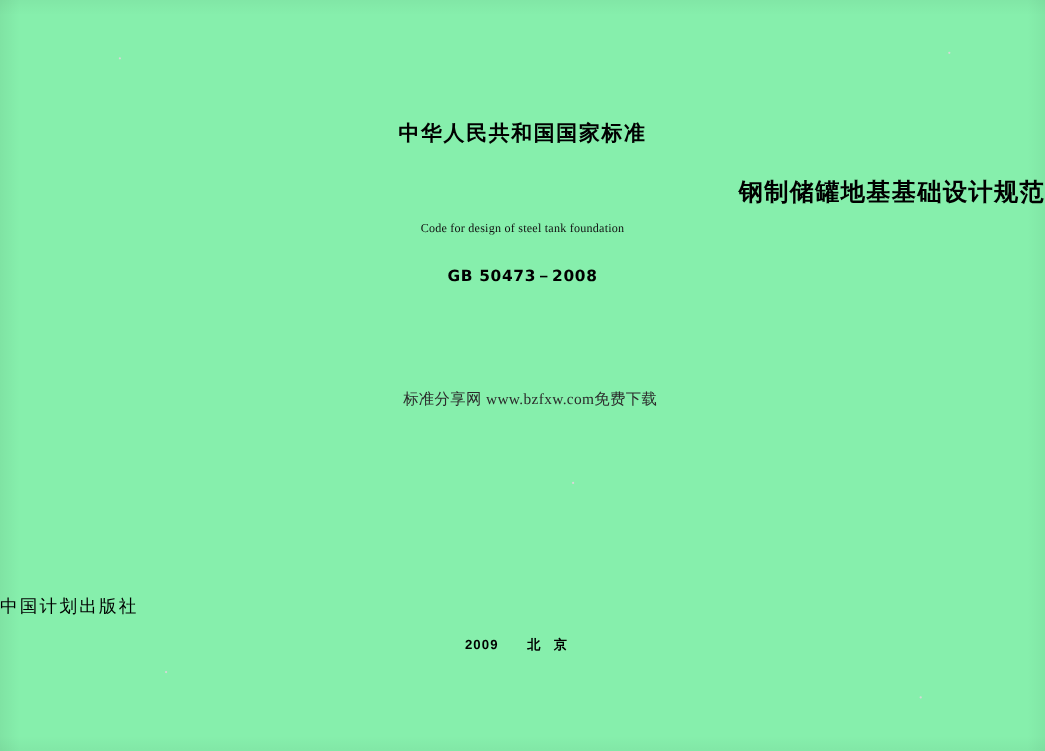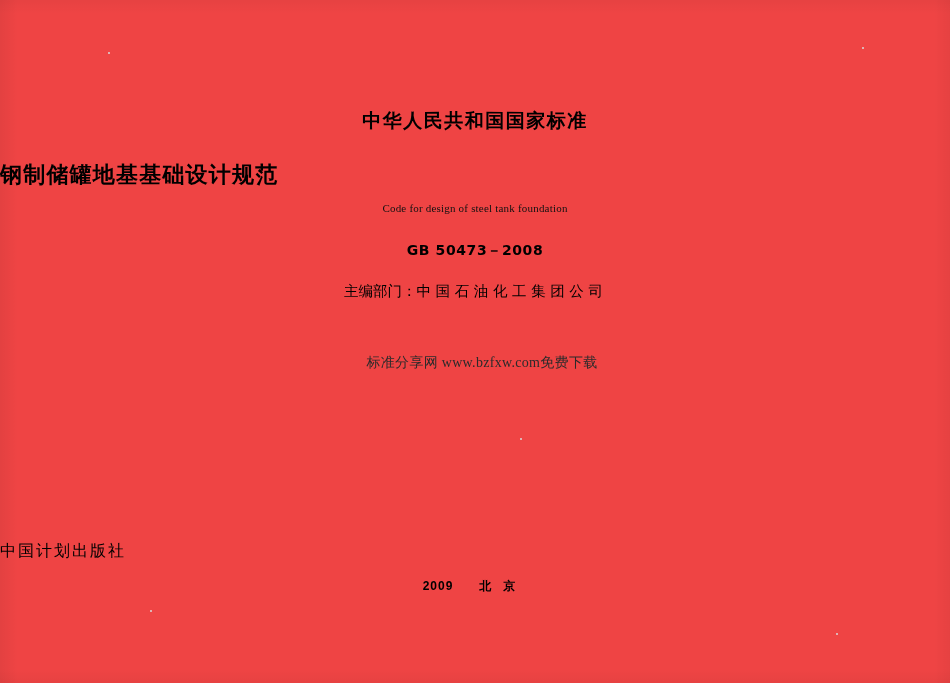--- a/index.html
+++ b/index.html
@@ -11,21 +11,21 @@
     width: 950px;
     height: 683px;
     font-family: "Liberation Serif", serif;
     color: #1a1a1a;
     position: relative;
     overflow: hidden;
   }
   .page {
     position: absolute;
     inset: 0;
-    background: #ef4444;
+    background: #86efac;
   }
   
   .page::before {
     content: "";
     position: absolute;
     inset: 0;
     background:
       linear-gradient(to right, rgba(0,0,0,0.05) 0px, rgba(0,0,0,0.0) 18px),
       linear-gradient(to left, rgba(0,0,0,0.04) 0px, rgba(0,0,0,0.0) 16px),
       linear-gradient(to bottom, rgba(0,0,0,0.035) 0px, rgba(0,0,0,0.0) 14px),
@@ -55,21 +55,21 @@
   .cover-subtitle {
     font-family: "DejaVu Sans", sans-serif;
     font-weight: bold;
     font-size: 22px;
     letter-spacing: 1.2px;
     color: #000;
     position: absolute;
     top: 160px;
     left: 0;
     right: 0;
-    text-align: left;
+    text-align: right;
   }
   .cover-english {
     font-family: "Liberation Serif", serif;
     font-size: 11px;
     color: #111;
     position: absolute;
     top: 202px;
     left: 0;
     right: 0;
     text-align: center;
@@ -164,21 +164,20 @@
 
     <div class="cover-title">中华人民共和国国家标准</div>
 
     <div class="cover-subtitle">钢制储罐地基基础设计规范</div>
 
     <div class="cover-english">Code for design of steel tank foundation</div>
 
     <div class="cover-code">GB 50473－2008</div>
 
     <div class="issuer-block">
-      <div class="issuer-line">主编部门：中 国 石 油 化 工 集 团 公 司</div>
     </div>
 
     <div class="watermark">标准分享网 www.bzfxw.com免费下载</div>
 
     <div class="publisher">中国计划出版社</div>
 
     <div class="pubinfo">
       <span>2009</span><span class="city">北京</span>
     </div>
 

